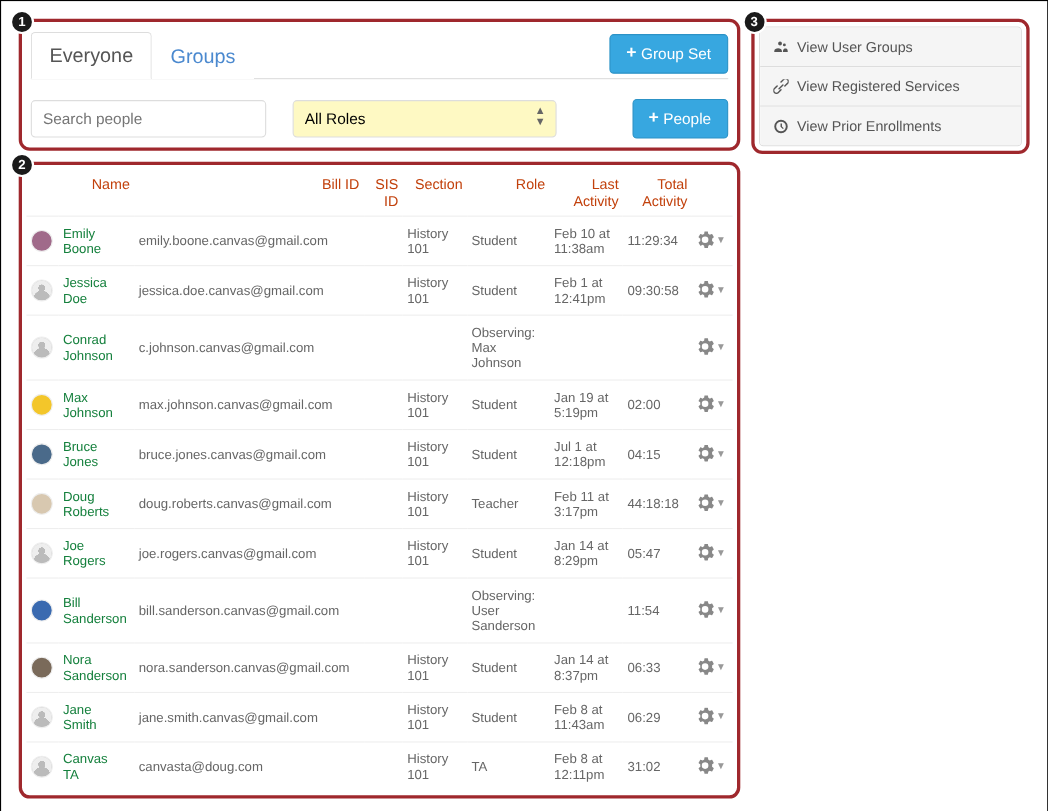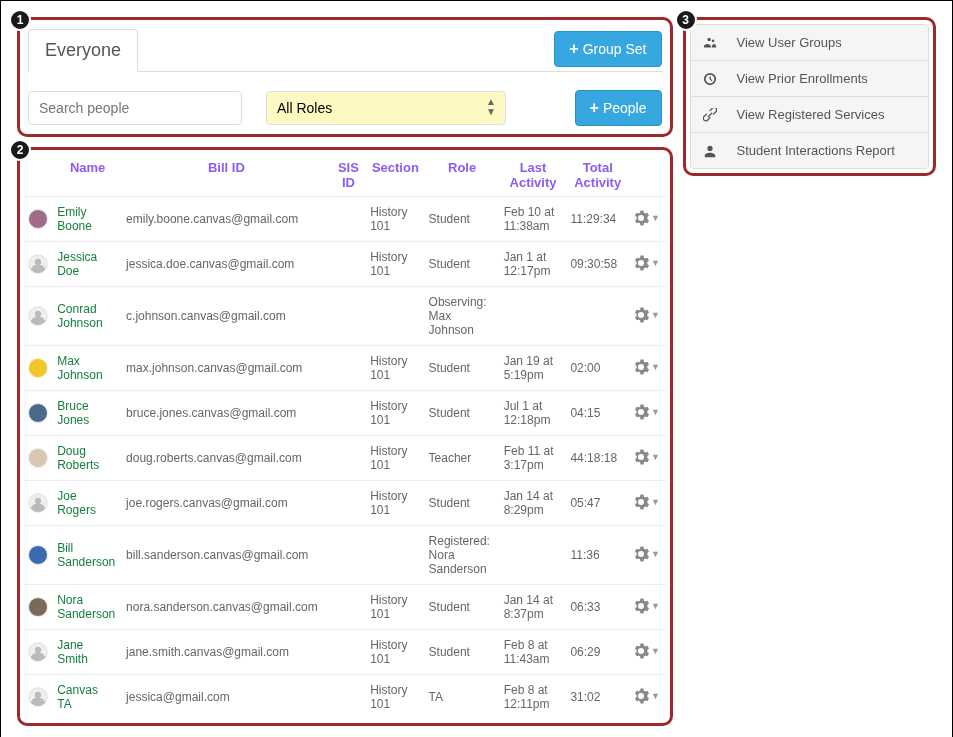--- a/index.html
+++ b/index.html
@@ -84,26 +84,26 @@
   .select-caret {
     position: absolute; right: 10px; top: 6px;
     font-size: 10px; color: #666; line-height: 1;
     pointer-events: none;
   }
 
   
   .table-panel { margin-top: 10px; padding: 4px; }
   table.people { width: 100%; border-collapse: collapse; }
   table.people th {
-    text-align: center;
-    font-weight: bold;
+    text-align: right;
+    font-weight: normal;
     font-size: 13px;
     padding: 6px 4px;
     vertical-align: top;
-    color: #8b5cf6;
+    color: #c2410c;
     border-bottom: 1px solid #eee;
   }
   table.people td {
     padding: 8px 4px;
     font-size: 12px;
     vertical-align: middle;
     border-top: 1px solid #eee;
     color: #666;
   }
   .name-link { color: #15803d; cursor: pointer; }
@@ -130,21 +130,21 @@
   .gear-btn svg { width: 16px; height: 16px; fill: #888; }
   .caret { font-size: 9px; color: #999; }
 
   
   .side-list {
     border: 1px solid #ddd;
     border-radius: 4px;
     overflow: hidden;
   }
   .side-item {
-    display: flex; align-items: center; gap: 20px;
+    display: flex; align-items: center; gap: 8px;
     padding: 10px 12px;
     background: #f5f5f5;
     border-bottom: 1px solid #ddd;
     font-size: 13px;
     color: #555;
     cursor: pointer;
   }
   .side-item:last-child { border-bottom: none; }
   .side-item svg { width: 14px; height: 14px; fill: #555; flex-shrink: 0; }
 
@@ -157,20 +157,21 @@
 
 <div class="frame">
   <div class="row">
     <div class="main-col">
 
       <div class="panel" style="position:relative;">
         <div class="callout" style="left:-11px; top:-11px;">1</div>
 
         <div class="tabs">
           <div class="tab active">Everyone</div>
+          <div class="tab">Groups</div>
           <div class="group-set-wrap">
             <button class="btn-primary">
               <span class="plus-icon">+</span>
               <span>Group Set</span>
             </button>
           </div>
         </div>
 
         <div class="filter-bar">
           <input class="search-input" type="text" placeholder="Search people" style="">
@@ -232,21 +233,21 @@
                     <span class="caret">▼</span>
                   </span></td>
               </tr>
               <tr>
                 <td><span class="avatar default" style=""></span></td>
                 <td><span class="name-link"><span>Jessica</span><br><span>Doe</span></span></td>
                 <td>jessica.doe.canvas@gmail.com</td>
                 <td></td>
                 <td>History 101</td>
                 <td>Student</td>
-                <td>Jan 1 at 12:17pm</td>
+                <td>Feb 1 at 12:41pm</td>
                 <td>09:30:58</td>
                 <td><span class="gear-btn">
                     <svg viewBox="0 0 16 16">
                       <path d="M8 5a3 3 0 100 6 3 3 0 000-6zm6.4 3c0 .4 0 .7-.1 1l1.5 1.2c.1.1.2.3.1.5l-1.4 2.4c-.1.2-.3.2-.5.2l-1.8-.7c-.4.3-.8.5-1.3.7l-.3 1.9c0 .2-.2.3-.4.3H7.8c-.2 0-.4-.1-.4-.3l-.3-1.9c-.5-.2-.9-.4-1.3-.7l-1.8.7c-.2.1-.4 0-.5-.2L2.1 10.7c-.1-.2 0-.4.1-.5L3.7 9c0-.3-.1-.6-.1-1s0-.7.1-1L2.2 5.8c-.1-.1-.2-.3-.1-.5l1.4-2.4c.1-.2.3-.2.5-.2l1.8.7c.4-.3.8-.5 1.3-.7l.3-1.9c0-.2.2-.3.4-.3h2.4c.2 0 .4.1.4.3l.3 1.9c.5.2.9.4 1.3.7l1.8-.7c.2-.1.4 0 .5.2l1.4 2.4c.1.2 0 .4-.1.5L14.3 7c.1.3.1.6.1 1z"></path>
                     </svg>
                     <span class="caret">▼</span>
                   </span></td>
               </tr>
               <tr>
                 <td><span class="avatar default" style=""></span></td>
@@ -327,23 +328,23 @@
                     </svg>
                     <span class="caret">▼</span>
                   </span></td>
               </tr>
               <tr>
                 <td><span class="avatar" style="background:#3a6ab0;"></span></td>
                 <td><span class="name-link"><span>Bill</span><br><span>Sanderson</span></span></td>
                 <td>bill.sanderson.canvas@gmail.com</td>
                 <td></td>
                 <td></td>
-                <td>Registered: Nora Sanderson</td>
-                <td></td>
-                <td>11:36</td>
+                <td>Observing: User Sanderson</td>
+                <td></td>
+                <td>11:54</td>
                 <td><span class="gear-btn">
                     <svg viewBox="0 0 16 16">
                       <path d="M8 5a3 3 0 100 6 3 3 0 000-6zm6.4 3c0 .4 0 .7-.1 1l1.5 1.2c.1.1.2.3.1.5l-1.4 2.4c-.1.2-.3.2-.5.2l-1.8-.7c-.4.3-.8.5-1.3.7l-.3 1.9c0 .2-.2.3-.4.3H7.8c-.2 0-.4-.1-.4-.3l-.3-1.9c-.5-.2-.9-.4-1.3-.7l-1.8.7c-.2.1-.4 0-.5-.2L2.1 10.7c-.1-.2 0-.4.1-.5L3.7 9c0-.3-.1-.6-.1-1s0-.7.1-1L2.2 5.8c-.1-.1-.2-.3-.1-.5l1.4-2.4c.1-.2.3-.2.5-.2l1.8.7c.4-.3.8-.5 1.3-.7l.3-1.9c0-.2.2-.3.4-.3h2.4c.2 0 .4.1.4.3l.3 1.9c.5.2.9.4 1.3.7l1.8-.7c.2-.1.4 0 .5.2l1.4 2.4c.1.2 0 .4-.1.5L14.3 7c.1.3.1.6.1 1z"></path>
                     </svg>
                     <span class="caret">▼</span>
                   </span></td>
               </tr>
               <tr>
                 <td><span class="avatar" style="background:#7a6a5a;"></span></td>
                 <td><span class="name-link"><span>Nora</span><br><span>Sanderson</span></span></td>
@@ -372,21 +373,21 @@
                 <td><span class="gear-btn">
                     <svg viewBox="0 0 16 16">
                       <path d="M8 5a3 3 0 100 6 3 3 0 000-6zm6.4 3c0 .4 0 .7-.1 1l1.5 1.2c.1.1.2.3.1.5l-1.4 2.4c-.1.2-.3.2-.5.2l-1.8-.7c-.4.3-.8.5-1.3.7l-.3 1.9c0 .2-.2.3-.4.3H7.8c-.2 0-.4-.1-.4-.3l-.3-1.9c-.5-.2-.9-.4-1.3-.7l-1.8.7c-.2.1-.4 0-.5-.2L2.1 10.7c-.1-.2 0-.4.1-.5L3.7 9c0-.3-.1-.6-.1-1s0-.7.1-1L2.2 5.8c-.1-.1-.2-.3-.1-.5l1.4-2.4c.1-.2.3-.2.5-.2l1.8.7c.4-.3.8-.5 1.3-.7l.3-1.9c0-.2.2-.3.4-.3h2.4c.2 0 .4.1.4.3l.3 1.9c.5.2.9.4 1.3.7l1.8-.7c.2-.1.4 0 .5.2l1.4 2.4c.1.2 0 .4-.1.5L14.3 7c.1.3.1.6.1 1z"></path>
                     </svg>
                     <span class="caret">▼</span>
                   </span></td>
               </tr>
               <tr>
                 <td><span class="avatar default" style=""></span></td>
                 <td><span class="name-link"><span>Canvas</span><br><span>TA</span></span></td>
-                <td>jessica@gmail.com</td>
+                <td>canvasta@doug.com</td>
                 <td></td>
                 <td>History 101</td>
                 <td>TA</td>
                 <td>Feb 8 at 12:11pm</td>
                 <td>31:02</td>
                 <td><span class="gear-btn">
                     <svg viewBox="0 0 16 16">
                       <path d="M8 5a3 3 0 100 6 3 3 0 000-6zm6.4 3c0 .4 0 .7-.1 1l1.5 1.2c.1.1.2.3.1.5l-1.4 2.4c-.1.2-.3.2-.5.2l-1.8-.7c-.4.3-.8.5-1.3.7l-.3 1.9c0 .2-.2.3-.4.3H7.8c-.2 0-.4-.1-.4-.3l-.3-1.9c-.5-.2-.9-.4-1.3-.7l-1.8.7c-.2.1-.4 0-.5-.2L2.1 10.7c-.1-.2 0-.4.1-.5L3.7 9c0-.3-.1-.6-.1-1s0-.7.1-1L2.2 5.8c-.1-.1-.2-.3-.1-.5l1.4-2.4c.1-.2.3-.2.5-.2l1.8.7c.4-.3.8-.5 1.3-.7l.3-1.9c0-.2.2-.3.4-.3h2.4c.2 0 .4.1.4.3l.3 1.9c.5.2.9.4 1.3.7l1.8-.7c.2-.1.4 0 .5.2l1.4 2.4c.1.2 0 .4-.1.5L14.3 7c.1.3.1.6.1 1z"></path>
                     </svg>
                     <span class="caret">▼</span>
@@ -403,34 +404,28 @@
         <div class="callout" style="left:-11px; top:-11px;">3</div>
         <div class="side-list">
           <div class="side-item">
             <svg viewBox="0 0 16 16">
                 <path d="M5 4a2 2 0 114 0 2 2 0 01-4 0zm-4 8c0-2 2-3 4-3s4 1 4 3v1H1v-1zm9-6.5a1.5 1.5 0 113 0 1.5 1.5 0 01-3 0zM10 12c0-1 .5-1.8 1.3-2.4.8-.4 3.7-.8 3.7 2.4v1h-5v-1z"></path>
               </svg>
             <span>View User Groups</span>
           </div>
           <div class="side-item">
             <svg viewBox="0 0 16 16">
+                <path d="M6 10l4-4m-2-3l2-2a3 3 0 114 4l-2 2m-4 4l-2 2a3 3 0 11-4-4l2-2" stroke="#555" stroke-width="1.5" fill="none" stroke-linecap="round"></path>
+              </svg>
+            <span>View Registered Services</span>
+          </div>
+          <div class="side-item">
+            <svg viewBox="0 0 16 16">
                 <path d="M8 1a7 7 0 100 14A7 7 0 008 1zm0 2a5 5 0 110 10A5 5 0 018 3zm-.5 2v3.3l2.4 2.4 1-1L9 8V5H7.5z"></path>
               </svg>
             <span>View Prior Enrollments</span>
           </div>
-          <div class="side-item">
-            <svg viewBox="0 0 16 16">
-                <path d="M6 10l4-4m-2-3l2-2a3 3 0 114 4l-2 2m-4 4l-2 2a3 3 0 11-4-4l2-2" stroke="#555" stroke-width="1.5" fill="none" stroke-linecap="round"></path>
-              </svg>
-            <span>View Registered Services</span>
-          </div>
-          <div class="side-item">
-            <svg viewBox="0 0 16 16">
-                <path d="M8 2a3 3 0 100 6 3 3 0 000-6zM2 14c0-3 3-4 6-4s6 1 6 4v1H2v-1z"></path>
-              </svg>
-            <span>Student Interactions Report</span>
-          </div>
         </div>
       </div>
     </div>
 
   </div>
 </div>
 
 </body></html>

